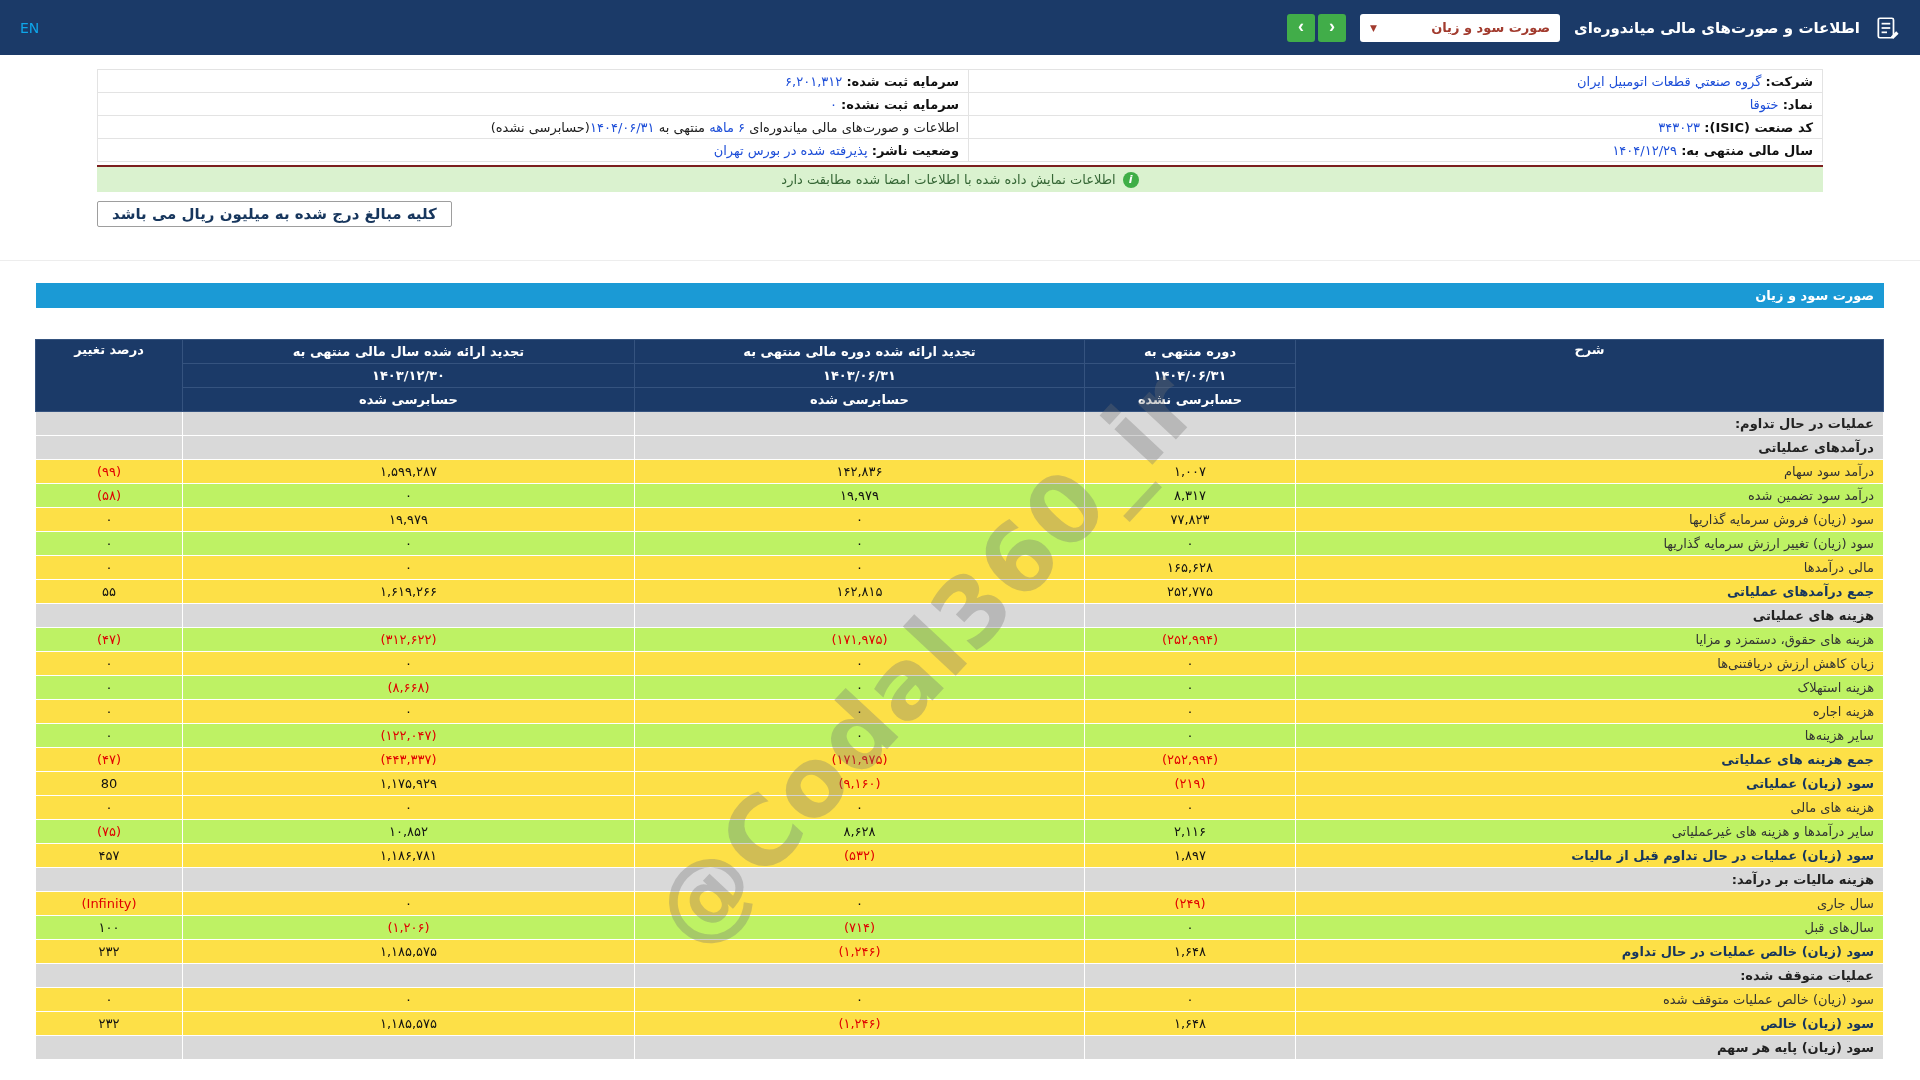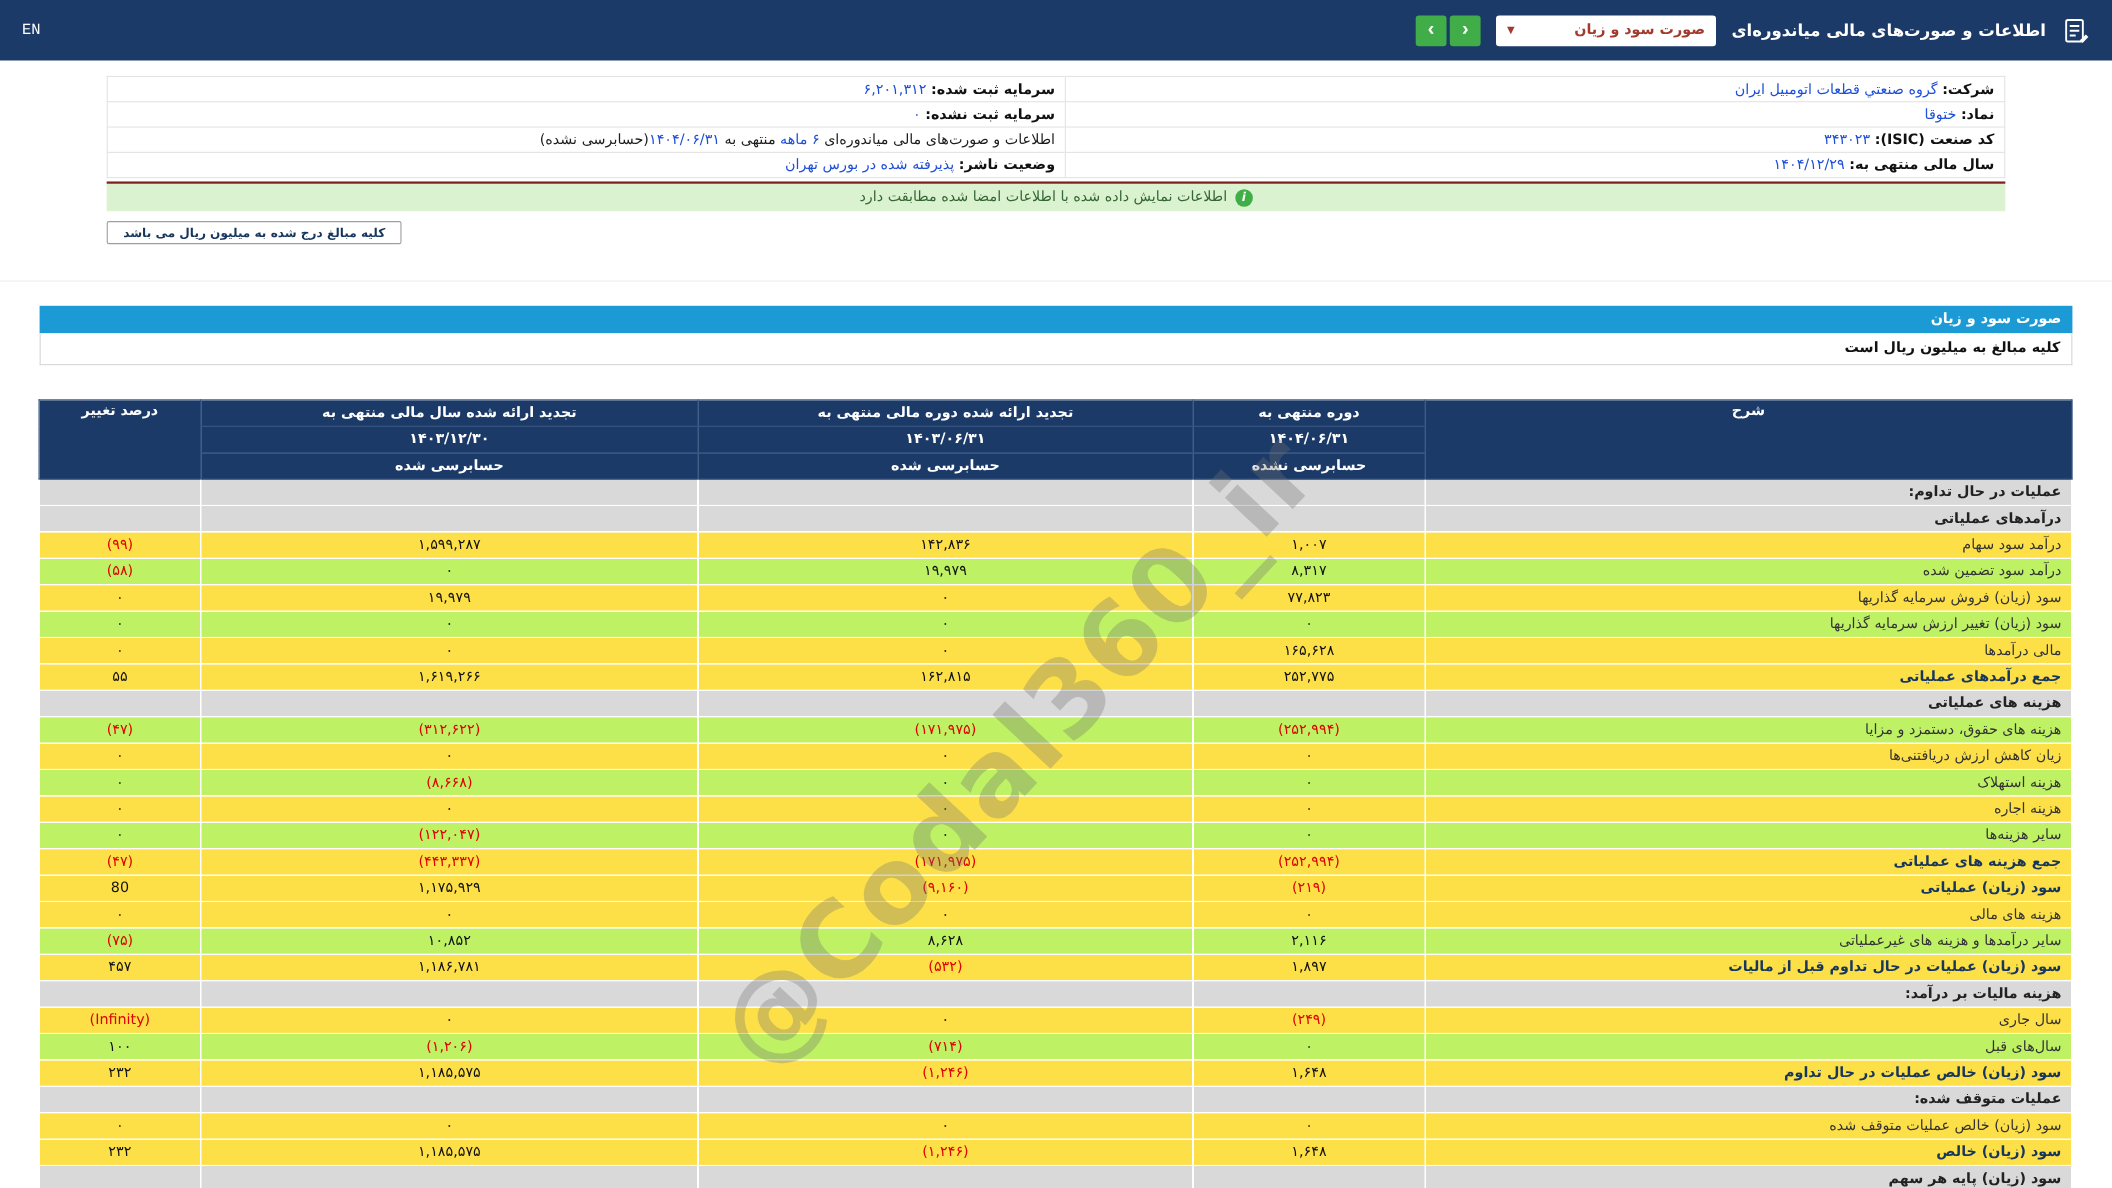--- a/index.html
+++ b/index.html
@@ -9,38 +9,38 @@
   
   .topbar { height: 55px; background: #1b3a68; display: flex; align-items: center; padding: 0 20px; gap: 14px; }
   .tb-icon { display: inline-flex; align-items: center; cursor: pointer; }
   .tb-title { color: #fff; font-size: 15px; font-weight: bold; white-space: nowrap; }
   .tb-select { width: 200px; height: 28px; background: #fff; border-radius: 3px; display: flex; align-items: center;
                justify-content: space-between; padding: 0 10px; color: #a23b2e; font-size: 13px; font-weight: bold; cursor: pointer; }
   .tb-select .caret { font-size: 9px; color: #a23b2e; }
   .tb-nav { display: flex; gap: 3px; }
   .nav-btn { width: 28px; height: 28px; background: #41ad49; border: none; border-radius: 3px; color: #fff;
              font-size: 18px; font-weight: bold; line-height: 1; cursor: pointer; padding-bottom: 3px; }
-  .tb-en { margin-inline-start: auto; color: #ffffff; font-size: 14px; cursor: pointer; font-family: Liberation Mono, monospace; }
+  .tb-en { margin-inline-start: auto; color: #0ea5e9; font-size: 14px; cursor: pointer; }
 
   
   .info-area { padding: 14px 97px 0; }
   .company-info { width: 100%; border-collapse: collapse; font-size: 13px; }
   .company-info td { border: 1px solid #e3e3e3; height: 23px; padding: 1px 9px; color: #1c1c1c; white-space: nowrap; }
   .company-info td.c1 { width: 49.5%; }
   .company-info b { color: #111; }
   .lnk { color: #1d4ed8; text-decoration: none; text-align: right; }
   a.lnk { cursor: pointer; }
 
   .notice { margin-top: 3px; border-top: 2px solid #7c1f1f; background: #daf2cf; height: 27px; display: flex;
             align-items: center; justify-content: center; gap: 7px; font-size: 13px; color: #356635; }
   .info-ico { width: 16px; height: 16px; border-radius: 50%; background: #3fae47; color: #fff; font-size: 11px;
               font-weight: bold; font-style: italic; display: inline-flex; align-items: center; justify-content: center; }
 
   .units-box { margin-top: 9px; width: fit-content; margin-inline-start: auto; border: 1px solid #9e9e9e;
-               background: #fff; padding: 3px 14px; font-size: 11px; font-weight: bold; color: #17365d; border-radius: 2px; }
+               background: #fff; padding: 3px 14px; font-size: 15px; font-weight: bold; color: #17365d; border-radius: 2px; }
 
   .header-sep { margin-top: 33px; border-top: 1px solid #ededed; }
 
   
   .statement { margin-top: 22px; padding: 0 36px; position: relative; }
   .blue-bar { height: 25px; background: #1b9ad5; color: #fff; font-weight: bold; font-size: 13px;
               line-height: 25px; padding: 0 10px; }
   .subtitle { height: 29px; background: #fff; border: 1px solid #d6d6d6; border-top: none; font-weight: bold;
               font-size: 13px; line-height: 28px; padding: 0 10px; color: #111; }
 
@@ -139,21 +139,20 @@
     <span>اطلاعات نمایش داده شده با اطلاعات امضا شده مطابقت دارد</span>
   </div>
 
   <div class="units-box">کلیه مبالغ درج شده به میلیون ریال می باشد</div>
 </section>
 
 <div class="header-sep"></div>
 
 <main class="statement">
   <div class="blue-bar">صورت سود و زیان</div>
-  <div class="subtitle">کلیه مبالغ به میلیون ریال است</div>
 
   <div class="table-wrap">
     <div class="watermark">@Codal360_ir</div>
     <table class="fin-table">
       <colgroup>
         <col style="width:588px">
           <col style="width:211px">
           <col style="width:450px">
           <col style="width:452px">
           <col style="width:147px">

